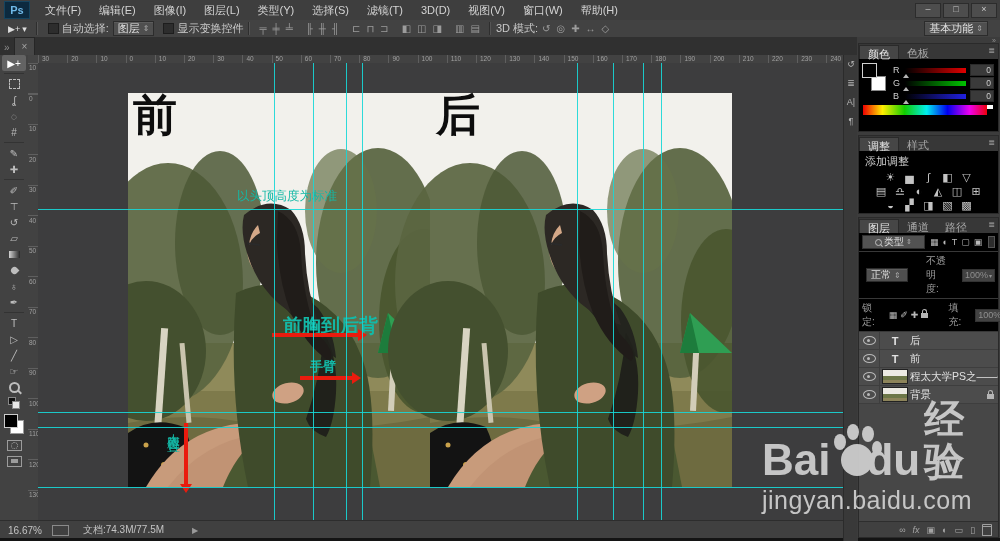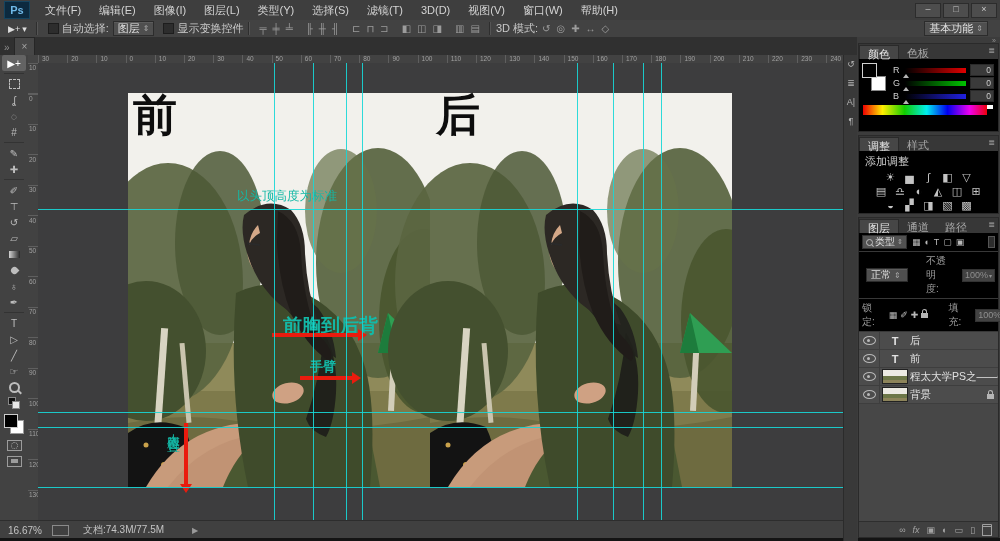--- a/index.html
+++ b/index.html
@@ -136,21 +136,21 @@
 
   
   .adjhint{font-size:11px;color:#cfcfcf;margin:2px 0 2px 2px;}
   .adjrow{display:flex;justify-content:center;gap:7px;margin:2px 0;}
   .adjrow .ig{color:#c4c4c4;font-size:11px;width:12px;height:12px;}
 
   
   .lgroup{flex:1;display:flex;flex-direction:column;margin-bottom:0;}
   .lfilter{display:flex;align-items:center;gap:3px;padding:2px 3px;border-bottom:1px solid #383838;}
   .searchbox{display:flex;align-items:center;gap:2px;background:#525252;border:1px solid #303030;
-             height:12px;padding:0 3px;font-size:10px;color:#ddd;}
+             height:12px;padding:0 12px;font-size:10px;color:#ddd;}
   .i-mag.sm{width:5px;height:5px;border-width:1px;}
   .i-mag.sm::after{width:3px;height:1px;right:-2px;bottom:-1px;}
   .lficons{display:flex;gap:4px;color:#b8b8b8;font-size:9px;margin-left:2px;}
   .ltoggle{margin-left:auto;width:5px;height:10px;background:#2d2d2d;border:1px solid #555;}
   .lrow2{display:flex;align-items:center;gap:14px;padding:2px 3px;font-size:10px;color:#9b9b9b;border-bottom:1px solid #383838;}
   .blendsel{width:62px;height:12px;font-size:10px;}
   .dimval{display:flex;align-items:center;gap:1px;background:#424242;border:1px solid #333;height:11px;
           padding:0 2px;color:#8f8f8f;font-size:9px;}
   .lockicons{display:flex;gap:3px;color:#b8b8b8;font-size:9px;align-items:center;}
   .locksym{width:7px;height:5px;background:#b5b5b5;position:relative;margin-top:4px;display:inline-block;}
@@ -657,14 +657,31 @@
           <span class="ig fx">fx</span>
           <span class="ig ">▣</span>
           <span class="ig ">◐</span>
           <span class="ig ">▭</span>
           <span class="ig ">▯</span>
           <span class="ig i-trash "></span>
         </div>
     </div>
   </div>
 
+  <div class="watermark">
+    <div class="wm-line1">
+      <span class="wm-bai">Bai</span>
+      <span class="wm-paw">
+        <svg width="50" height="62" viewBox="0 0 50 62">
+          <circle cx="25" cy="40" r="16" fill="#cdcdcd"></circle>
+          <ellipse cx="8" cy="22" rx="6" ry="8" fill="#cdcdcd"></ellipse>
+          <ellipse cx="21" cy="12" rx="6" ry="8" fill="#cdcdcd"></ellipse>
+          <ellipse cx="36" cy="14" rx="6" ry="8" fill="#cdcdcd"></ellipse>
+          <ellipse cx="45" cy="28" rx="5" ry="7" fill="#cdcdcd"></ellipse>
+        </svg>
+      </span>
+      <span class="wm-du">du</span>
+      <span class="wm-cn">经验</span>
+    </div>
+    <div class="wm-url">jingyan.baidu.com</div>
+  </div>
 
 </div>
 
 </body></html>

